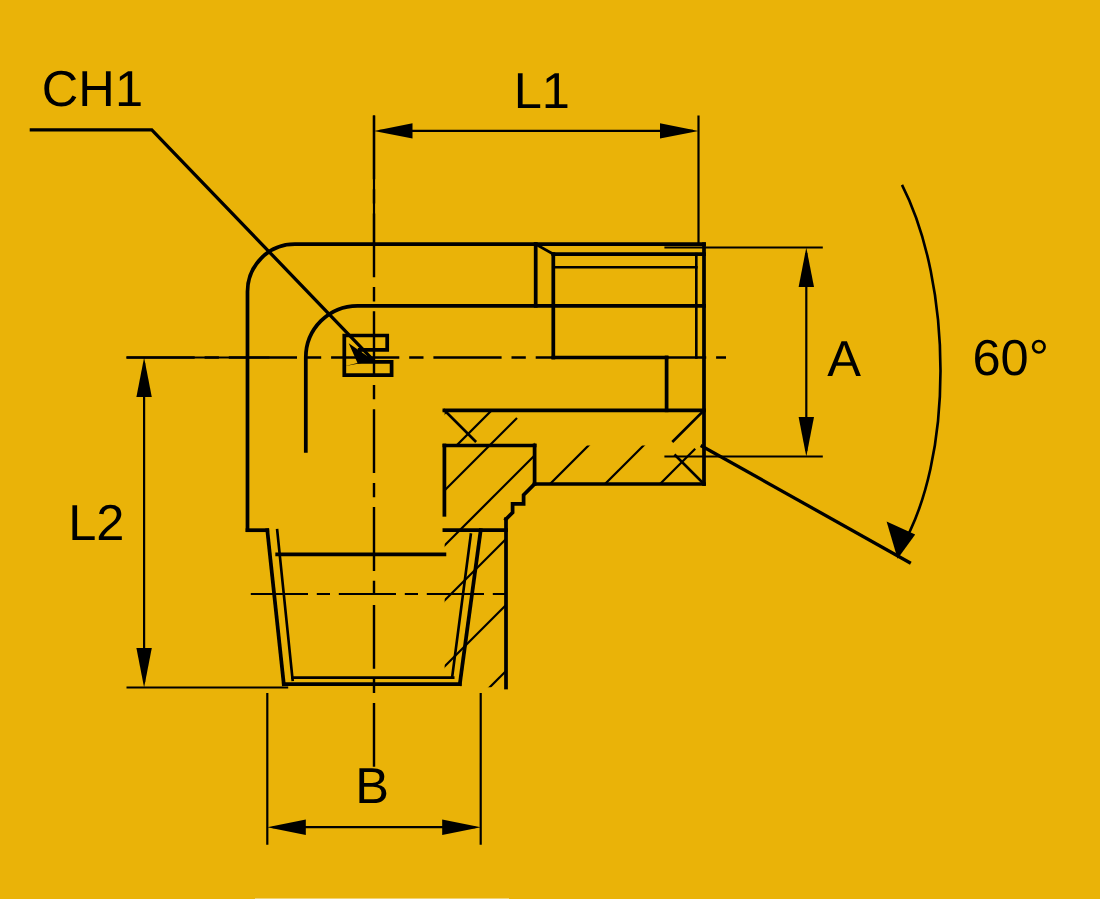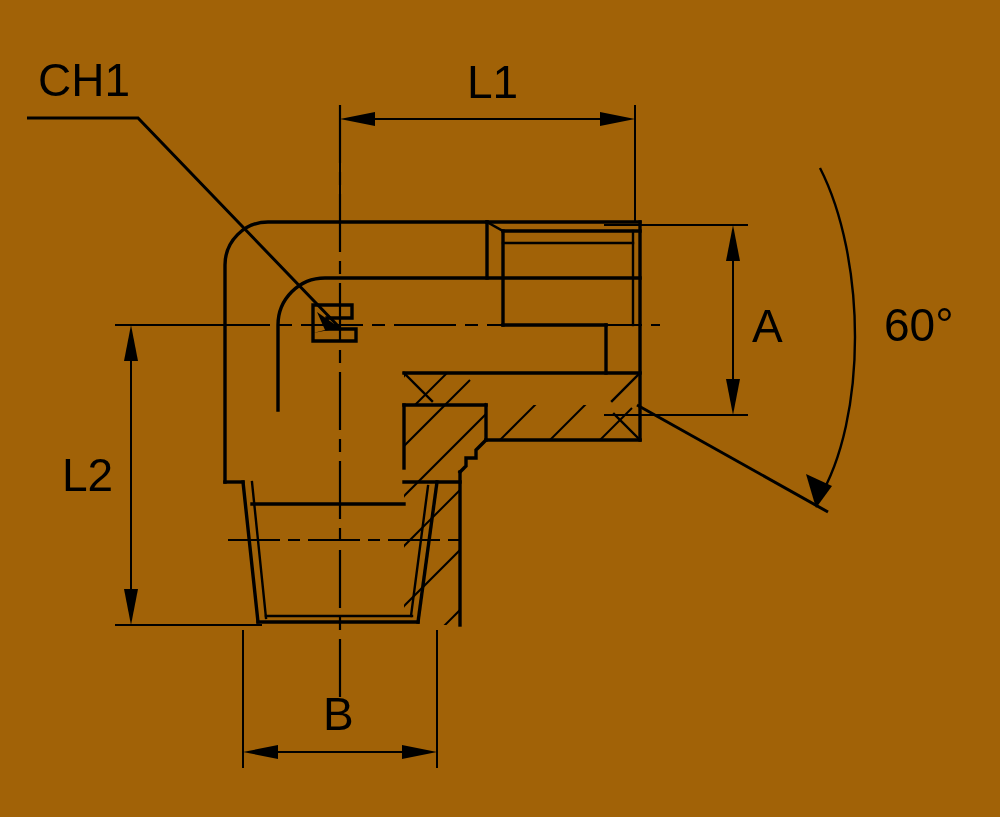--- a/index.html
+++ b/index.html
@@ -10,21 +10,21 @@
   body {
     width: 1000px;
     height: 817px;
     font-family: "Liberation Sans", sans-serif;
     overflow: hidden;
   }
   #drawing-root {
     position: relative;
     width: 1000px;
     height: 817px;
-    background: #a16207;
+    background: #eab308;
   }
   svg#technical-drawing {
     display: block;
     width: 1000px;
     height: 817px;
   }
   .outline {
     fill: none;
     stroke: #000000;
     stroke-width: 3.4;

